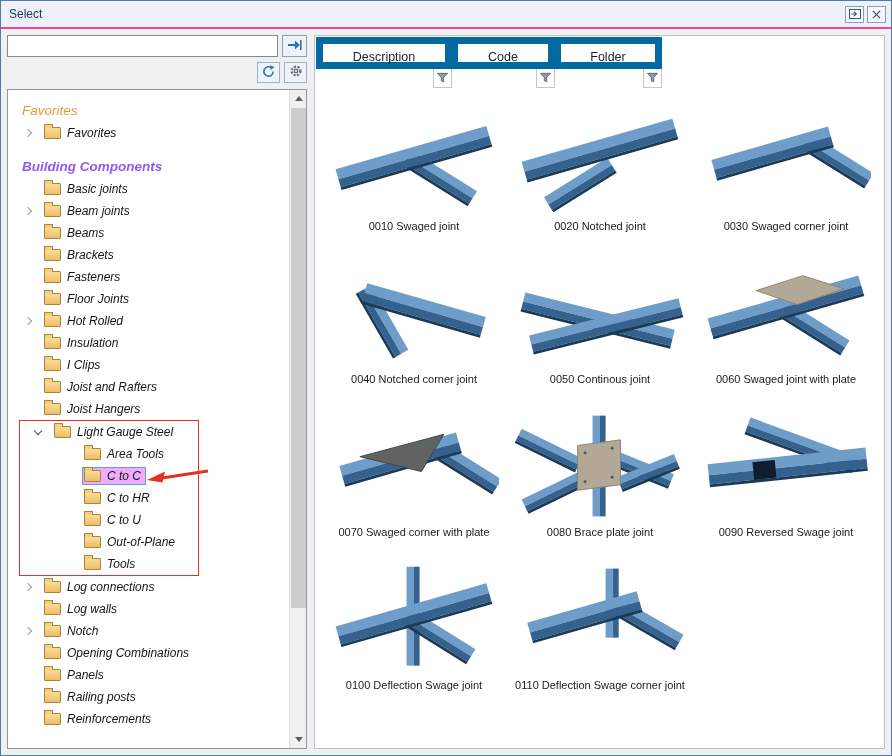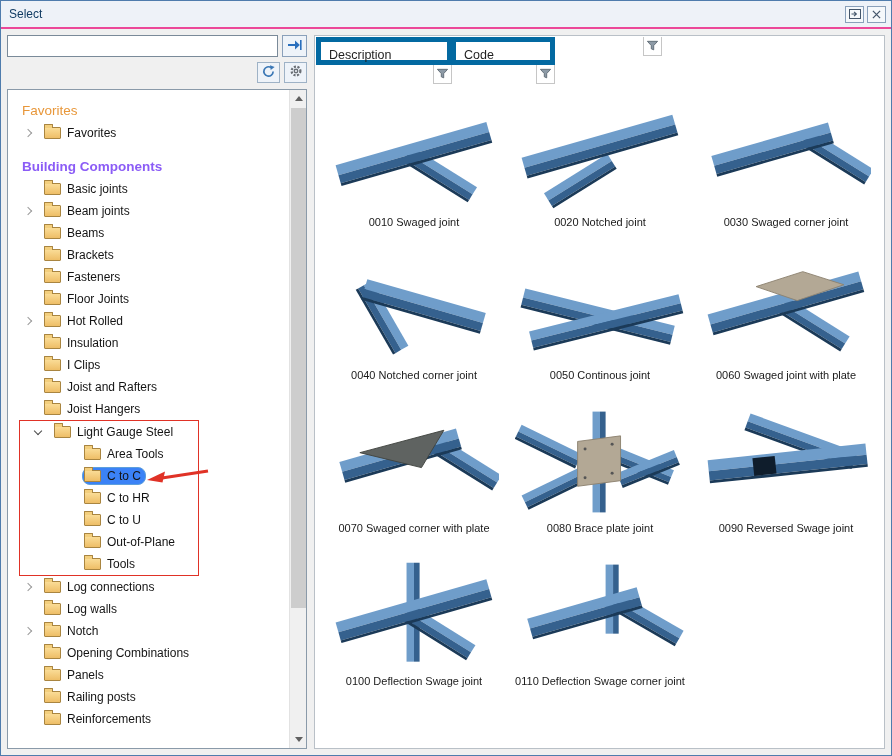--- a/index.html
+++ b/index.html
@@ -57,39 +57,40 @@
     width: 23px; height: 21px; padding: 0;
     border: 1px solid #9eb2c6; background: #eef3f9;
     display: flex; align-items: center; justify-content: center;
   }
   
   .tree-area {
     flex: 1; margin-top: 6px;
     background: #fff; border: 1px solid #8a9aa9;
     position: relative; overflow: hidden;
     padding: 6px 22px 6px 14px;
+    font-style: italic;
   }
   .tree-section { height: 24px; display: flex; align-items: center; font-size: 13.5px; }
   .tree-section.favorites { color: #e8973a; margin-top: 2px; }
   .tree-section.components { color: #8b5cf6; font-weight: bold; margin-top: 10px; }
   .tree-item { height: 22px; display: flex; align-items: center; font-size: 12px; color: #141414; position: relative; }
   .tree-item.indent-1 { padding-left: 30px; }
   .chev { width: 20px; height: 16px; flex: none; display: flex; align-items: center; justify-content: flex-start; padding-left: 3px; }
   .chev.collapsed::before {
     content: ""; width: 5px; height: 5px; display: block;
     border-right: 1.6px solid #9a9a9a; border-top: 1.6px solid #9a9a9a;
     transform: rotate(45deg);
   }
   .chev.expanded::before {
     content: ""; width: 5px; height: 5px; display: block;
     border-right: 1.6px solid #4a4a4a; border-bottom: 1.6px solid #4a4a4a;
     transform: rotate(45deg); margin-top: -2px;
   }
   .sel-box { display: flex; align-items: center; padding: 1px 4px 1px 1px; border: 1px solid transparent; }
-  .tree-item.selected .sel-box { background: #3b82f6; border-color: #5d9fdd; border-radius: 8px; }
+  .tree-item.selected .sel-box { background: #f0abfc; border-color: #5d9fdd; }
   .folder {
     width: 17px; height: 12px; flex: none; margin-right: 6px;
     background: linear-gradient(#fadc96, #eebe67);
     border: 1px solid #a98540; border-radius: 1px;
     position: relative;
   }
   .folder::before {
     content: ""; position: absolute; top: -4px; left: -1px;
     width: 7px; height: 3px;
     background: #f3cf7e; border: 1px solid #a98540; border-bottom: none;
@@ -116,23 +117,23 @@
   .right-panel {
     flex: 1; margin: 6px 6px 6px 1px;
     background: #fff; border: 1px solid #b9c0c7;
     display: flex; flex-direction: column;
     overflow: hidden;
   }
   .columns-row { display: flex; padding: 1px 0 0 1px; flex: none; }
   .col { position: relative; margin-right: -1px; }
   .col-0 { width: 136px; } .col-1 { width: 104px; } .col-2 { width: 108px; }
   .col-head {
-    height: 28px; border: 5px solid #0369a1; background: #fff;
+    height: 28px; border: 7px solid #0369a1; background: #fff;
     font-size: 12.5px; color: #1e1e1e; padding: 6px 8px 12px 8px;
-    width: 100%; text-align: left;
+    width: 100%; text-align: center;
     font-family: "Liberation Sans", sans-serif;
   }
   .filter-btn {
     display: block; margin-left: auto;
     width: 19px; height: 19px; padding: 2px 0 0 0;
     border: 1px solid #c6c6c6; border-top: none; background: #fff;
   }
   .gallery {
     display: grid; grid-template-columns: repeat(3, 186px);
     padding: 6px 0 0 6px; flex: 1; align-content: start;
@@ -405,21 +406,21 @@
     </div>
 
     <div class="right-panel">
       <div class="columns-row" id="columns">
           <div class="col col-0"><button class="col-head">Description</button><button class="filter-btn"><svg width="13" height="13" viewBox="0 0 14 14">
                 <path d="M1.5,2.5 h11 l-4.2,4.6 v4.6 l-2.6,-1.1 v-3.5 z" fill="#8d9aa6" stroke="#55616c" stroke-width="0.9"></path>
               </svg></button></div>
           <div class="col col-1"><button class="col-head">Code</button><button class="filter-btn"><svg width="13" height="13" viewBox="0 0 14 14">
                 <path d="M1.5,2.5 h11 l-4.2,4.6 v4.6 l-2.6,-1.1 v-3.5 z" fill="#8d9aa6" stroke="#55616c" stroke-width="0.9"></path>
               </svg></button></div>
-          <div class="col col-2"><button class="filter-btn"><svg width="13" height="13" viewBox="0 0 14 14">
+          <div class="col col-2"><button class="col-head">Folder</button><button class="filter-btn"><svg width="13" height="13" viewBox="0 0 14 14">
                 <path d="M1.5,2.5 h11 l-4.2,4.6 v4.6 l-2.6,-1.1 v-3.5 z" fill="#8d9aa6" stroke="#55616c" stroke-width="0.9"></path>
               </svg></button></div>
         </div>
       <div class="gallery" id="gallery">
           <div class="gallery-item">
             <div class="thumb">
               <svg viewBox="0 0 180 120" width="170" height="112">
                 <g transform="translate(88,50) rotate(32)">
                   <rect width="82" height="9" fill="#6f9dca"></rect>
                   <rect y="9" width="82" height="7" fill="#35618e"></rect>

